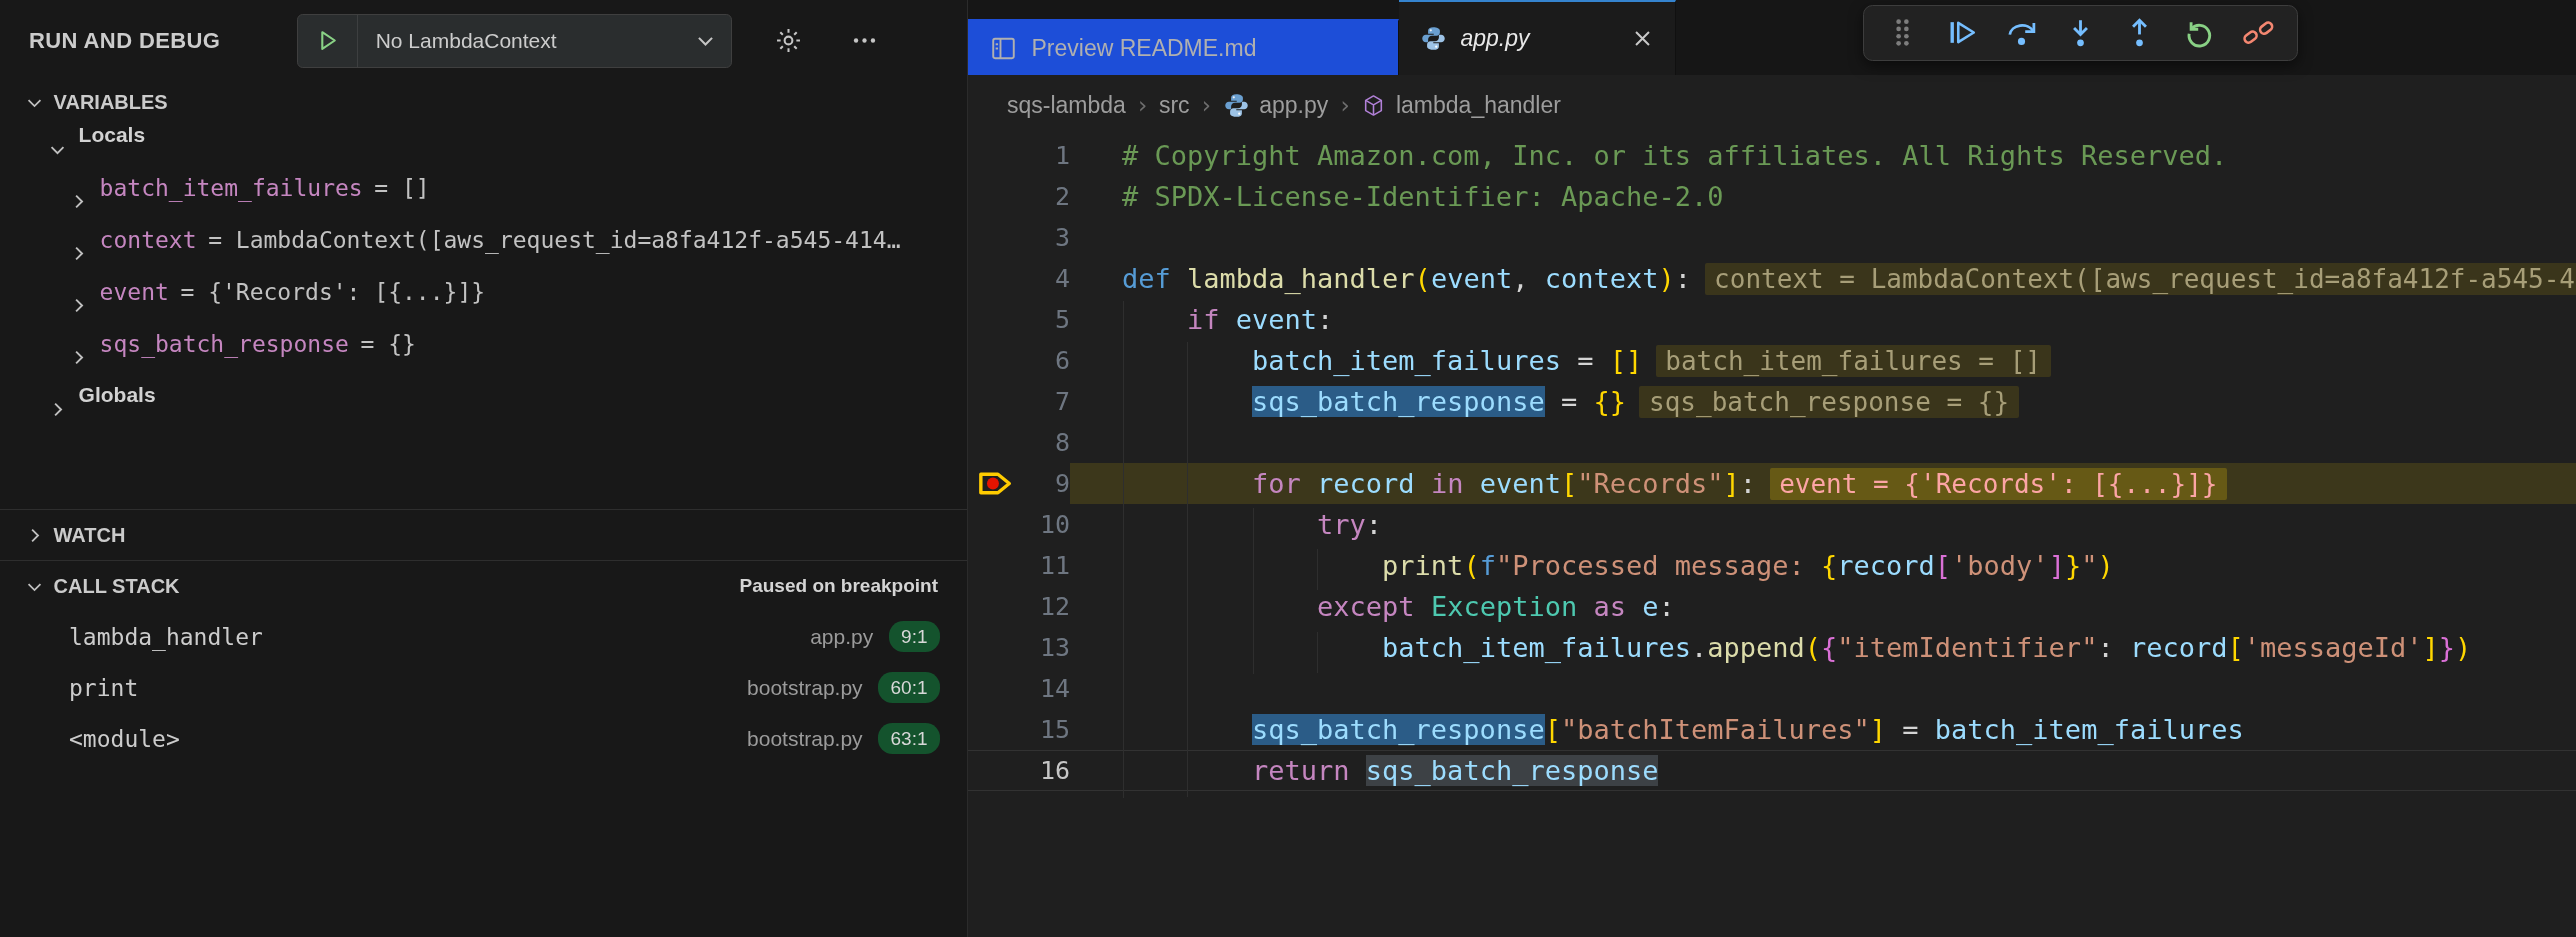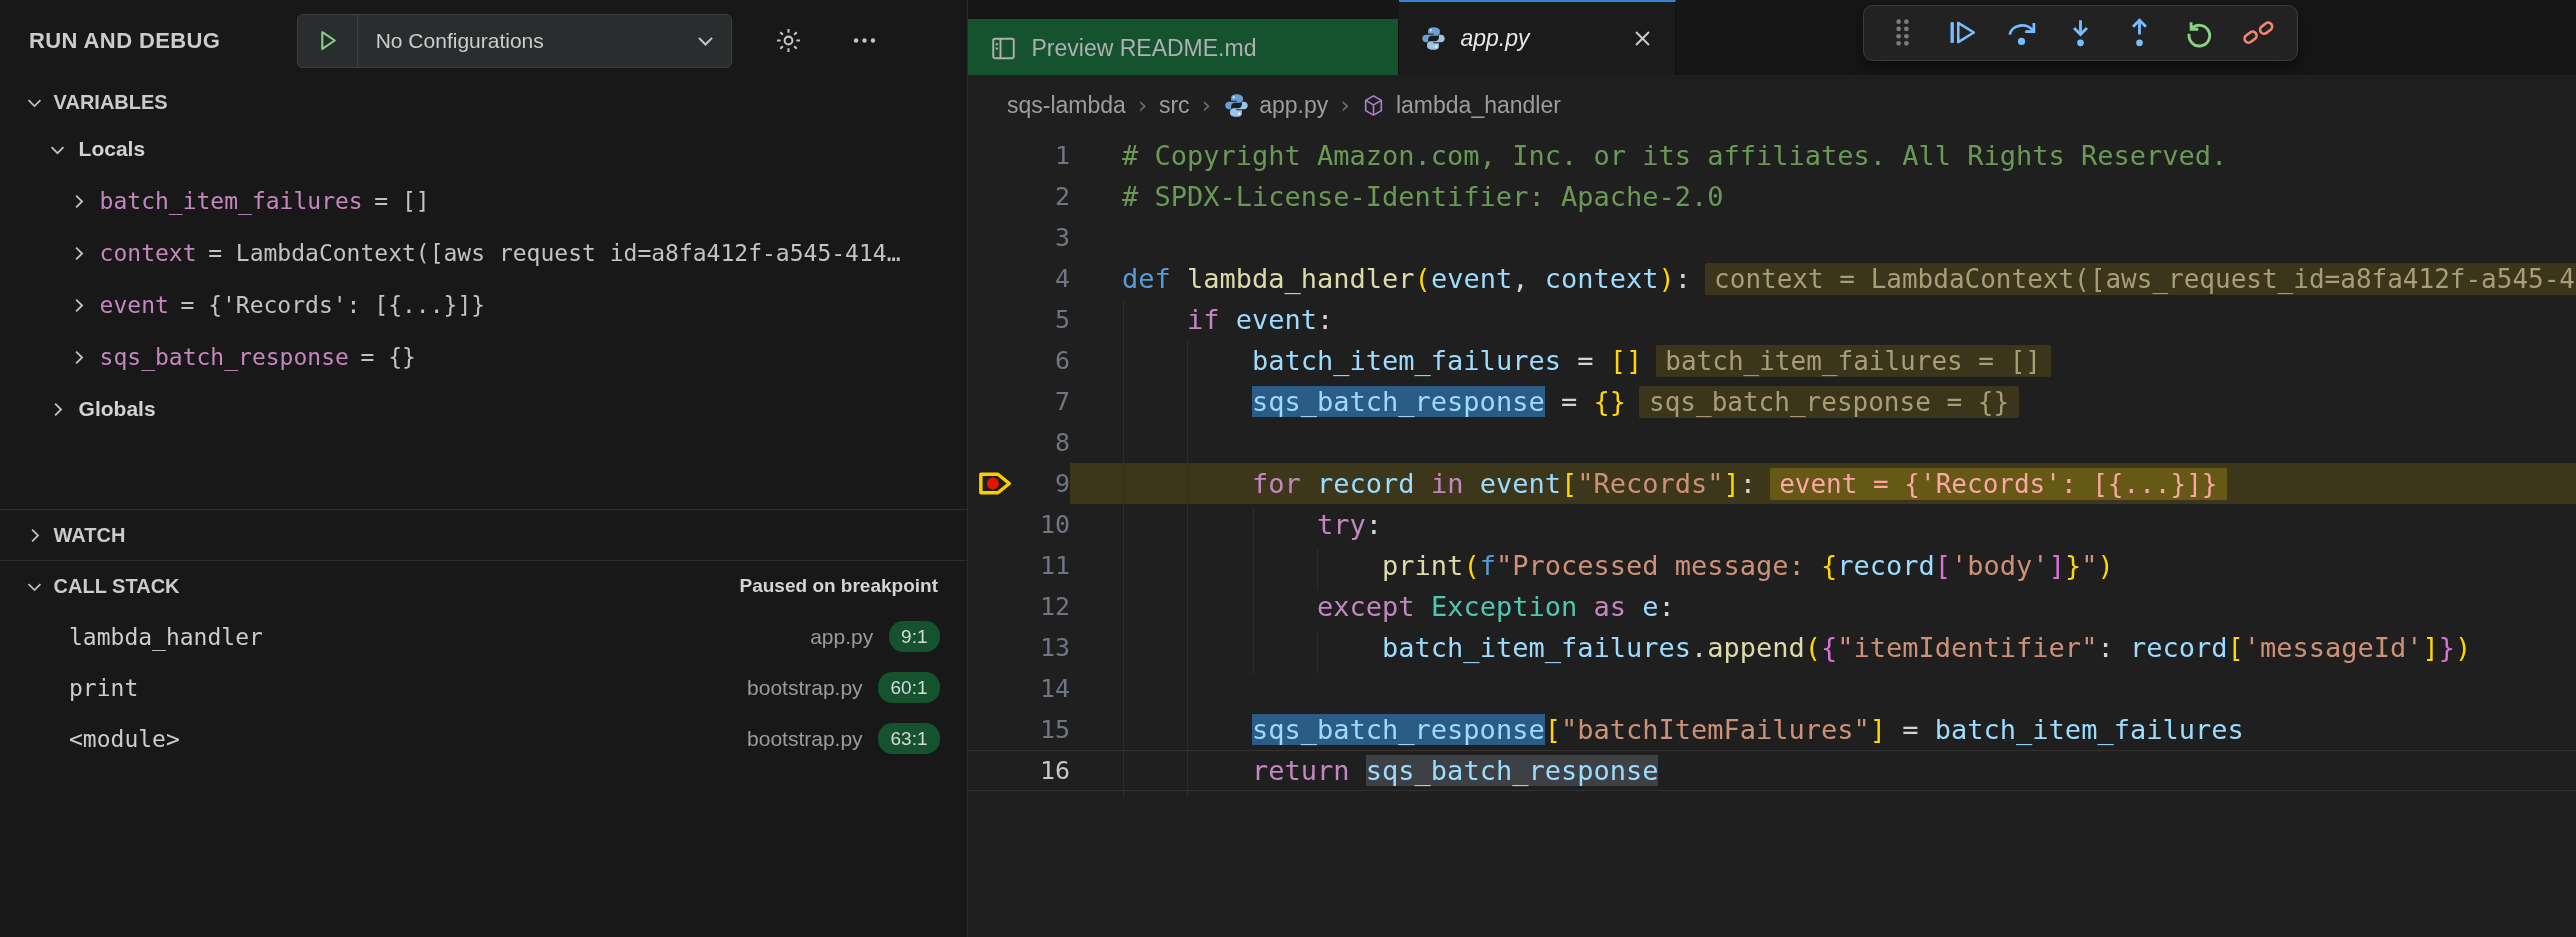--- a/index.html
+++ b/index.html
@@ -18,21 +18,21 @@
               border-right:1px solid rgba(255,255,255,.09); }
   .cfg-label { flex:1; padding:0 17.3px; font-size:21px; color:#cccccc; white-space:nowrap; overflow:hidden; }
   .cfg-chev { padding-right:15.4px; display:flex; align-items:center; color:#c5c5c5; }
   .sb-hbtn { display:flex; align-items:center; justify-content:center; width:39px; height:39px; color:#c5c5c5; cursor:pointer; }
 
   .sec-head { height:42px; display:flex; align-items:center; padding:0 29px 0 25px; gap:9.6px;
               font-size:20px; font-weight:700; color:#cbcbcb; cursor:pointer; flex:none; }
   .sec-head.tall { height:50px; }
   .chev { display:flex; align-items:center; color:#c0c0c0; flex:none; }
 
-  .tree-row { height:52px; display:flex; align-items:center; gap:11.6px; cursor:pointer;
+  .tree-row { height:52px; display:flex; gap:11.6px; cursor:pointer;
               font-size:21px; font-weight:700; color:#d2d2d2; flex:none; }
   .lvl2 { padding-left:48px; }
   .lvl3 { padding-left:69px; font-weight:400; font-family:"DejaVu Sans Mono", monospace; font-size:23px; }
   .var-name { color:#c586c0; white-space:nowrap; }
   .var-value { color:#c2c2c2; white-space:nowrap; overflow:hidden; flex:1; padding-right:9.6px; }
 
   .spacer-flex { height:74px; flex:none; }
   .divider { height:1px; background:#2e2e2e; flex:none; }
 
   .cs-status { margin-left:auto; font-size:19px; font-weight:700; color:#d4d4d4; }
@@ -40,21 +40,21 @@
   .frame-fn { font-family:"DejaVu Sans Mono", monospace; font-size:23px; color:#cccccc; flex:1; white-space:nowrap; }
   .frame-file { color:#9b9b9b; font-size:21px; margin-right:15.4px; }
   .badge { background:#14532d; color:#d8d8d8; border-radius:14.4px; padding:4.8px 12.5px; font-size:19px; white-space:nowrap; }
 
   
   .editor-group { flex:1; position:relative; background:#1f1f1f; display:flex; flex-direction:column; }
   .tabbar { height:75px; background:#161616; display:flex; position:relative; flex:none; }
   .tab { display:flex; align-items:center; gap:13.5px; padding:0 21px; font-size:23px;
          border-top:2.9px solid transparent; border-right:1px solid #101010; cursor:pointer; }
   .tab .ticon { display:flex; align-items:center; }
-  .tab.inactive { background:#14532d; color:#b0b0b0; width:431px;margin-top:19px; }
+  .tab.inactive { background:#1d4ed8; color:#b0b0b0; width:431px;margin-top:19px; }
   .tab.active { background:#1b1b1b; color:#e9e9e9; border-top:2.9px solid #3584cf; width:277px; }
   .tab.active .tlabel { font-style:italic; }
   .tab-close { margin-left:auto; display:flex; align-items:center; color:#c9c9c9; cursor:pointer; }
 
   .debug-toolbar { position:absolute; left:895px; top:4.8px; width:435px; height:56px; background:#222222;
                    border:1px solid #3d3d3d; border-radius:9.6px; box-shadow:0 4.8px 13.5px rgba(0,0,0,.5);
                    display:flex; align-items:center; justify-content:space-evenly; padding:0 3.9px; z-index:5; }
   .dbg-btn { width:50px; height:46px; display:flex; align-items:center; justify-content:center; cursor:pointer; border-radius:5.8px; }
 
   .breadcrumb { height:60px; display:flex; align-items:center; padding-left:39px; font-size:23px;
@@ -92,21 +92,21 @@
 
   <aside class="sidebar">
     <div class="sb-header">
       <span class="sb-title">RUN AND DEBUG</span>
       <div class="config-select">
         <span class="cfg-play">
           <svg width="25" height="25" viewBox="0 0 24 24" fill="none" stroke="#89d185" stroke-width="2" stroke-linejoin="round">
               <path d="M7 4l12 8-12 8z"></path>
             </svg>
         </span>
-        <span class="cfg-label">No Configurations</span>
+        <span class="cfg-label">No LambdaContext</span>
         <span class="cfg-chev">
           <svg width="21" height="21" viewBox="0 0 16 16" fill="none" stroke="currentColor" stroke-width="1.6">
               <path d="M3 6l5 5 5-5"></path>
             </svg>
         </span>
       </div>
       <span class="sb-hbtn">
         <svg width="29" height="29" viewBox="0 0 24 24" fill="none" stroke="#c5c5c5" stroke-width="1.7">
             <circle cx="12" cy="12" r="3.2"></circle>
             <path d="M12 2.5v3M12 18.5v3M2.5 12h3M18.5 12h3M5.2 5.2l2.1 2.1M16.7 16.7l2.1 2.1M18.8 5.2l-2.1 2.1M7.3 16.7l-2.1 2.1"></path>

